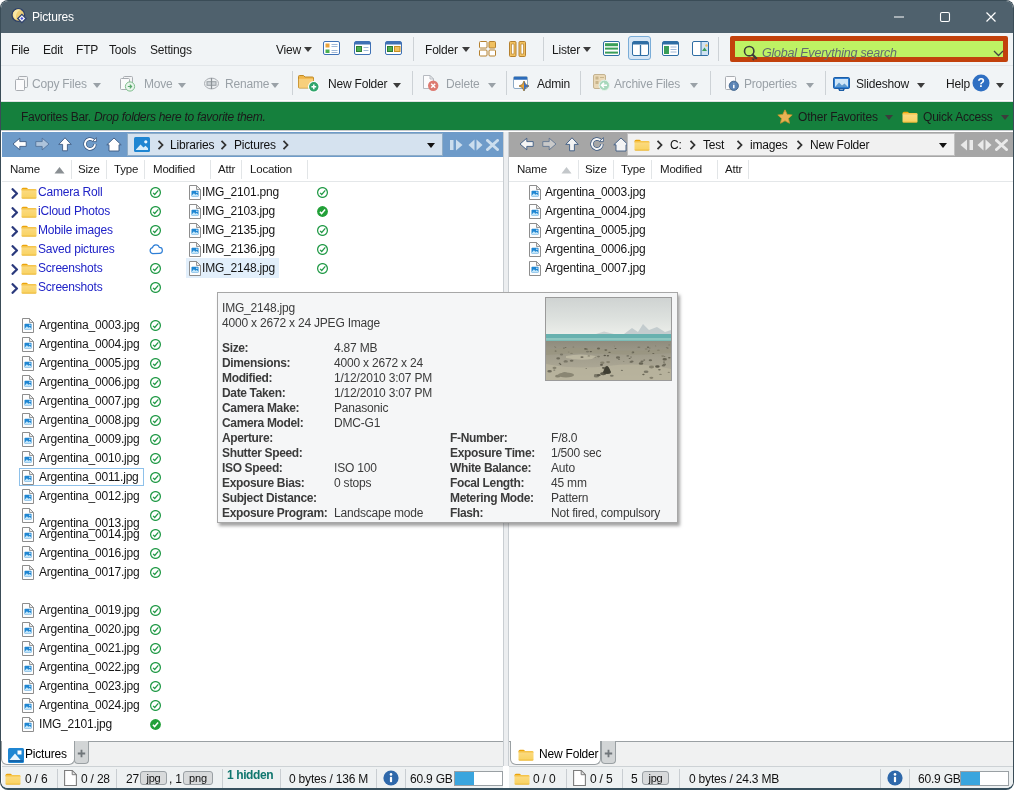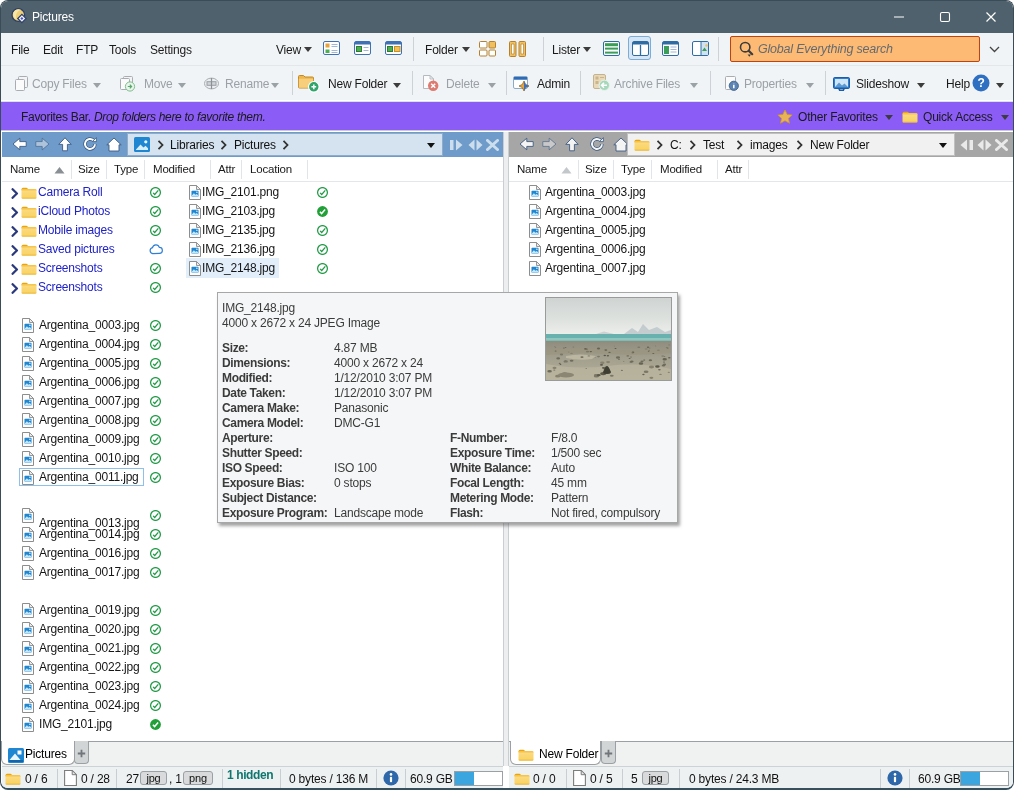--- a/index.html
+++ b/index.html
@@ -5,21 +5,21 @@
 .win{position:absolute;top:0;left:0;width:1014px;height:790px;font-family:"Liberation Sans",sans-serif;letter-spacing:-0.2px;background:#fff;border-radius:8px;border:1px solid #3a4c57;border-bottom:2px solid #37505e;overflow:hidden;}
 .abs{position:absolute;}
 .bold{font-weight:bold;}
 .lbl{letter-spacing:-0.35px;}
 .titlebar{position:absolute;left:0;top:0;width:100%;height:32px;background:#4f616d;color:#fff;}
 .menubar{position:absolute;left:0;top:32px;width:100%;height:32px;background:#f1f4f6;font-size:12px;color:#1a1a1a;}
 .toolbar{position:absolute;left:0;top:64px;width:100%;height:35px;background:#f1f4f6;border-top:1px solid #e3e7ea;font-size:12px;color:#1a1a1a;}
 .grey{color:#9aa1a7;}
 .vsep{position:absolute;top:5px;height:24px;width:1px;background:#cdd2d6;}
 .dd{display:inline-block;width:0;height:0;border-left:4px solid transparent;border-right:4px solid transparent;border-top:5px solid #3c3c3c;}
-.favbar{position:absolute;left:0;top:100px;width:100%;height:30px;background:#8b5cf6;border-top:1px solid #dde1e4;border-bottom:1px solid #c6cccf;font-size:12px;color:#1a1a1a;}
+.favbar{position:absolute;left:0;top:100px;width:100%;height:30px;background:#15803d;border-top:1px solid #dde1e4;border-bottom:1px solid #c6cccf;font-size:12px;color:#1a1a1a;}
 .pathL{position:absolute;left:1px;top:131px;width:501px;height:25px;background:#6e9bc9;}
 .pathR{position:absolute;left:508px;top:131px;width:505px;height:25px;background:#a6a6a6;}
 .crumbL{position:absolute;left:125px;top:1px;width:316px;height:23px;background:#d5e2ef;border:1px solid #8fadc7;font-size:12px;color:#111;}
 .crumbR{position:absolute;left:118px;top:1px;width:328px;height:23px;background:#f1f1f1;border:1px solid #c0c0c0;font-size:12px;color:#111;}
 .hdr{position:absolute;top:156px;height:25px;background:#fff;border-bottom:1px solid #e4e7e9;font-size:11.5px;color:#1a1a1a;}
 .hdr .c{position:absolute;top:6px;}
 .hdr .sep{position:absolute;top:3px;height:19px;width:1px;background:#e2e5e7;}
 .files{position:absolute;font-size:12px;color:#151515;}
 .row{position:absolute;height:19px;white-space:nowrap;}
 .blue{color:#2023c7;}
@@ -130,21 +130,21 @@
       <span class="abs" style="left:687px;top:3px;width:23px;height:24px;background:transparent;border:1px solid transparent;border-radius:3px">
         <svg class="abs" style="left:3px;top:4px" width="17" height="15" viewBox="0 0 17 15">
           <rect x="0.5" y="0.5" width="16" height="14" rx="1.5" fill="#fff" stroke="#2e6da4"></rect>
           <path d="M9 1 h7 v13 h-7 Z" fill="#cfe2f3"></path>
           <path d="M9 1 v13" stroke="#2e6da4"></path>
           <path d="M10 10 l2.5-3.5 l2.5 3.5 Z" fill="#3a9e58"></path>
           <circle cx="14.5" cy="4.5" r="1.3" fill="#f0c060"></circle>
         </svg>
       </span>
       <span class="vsep" style="left:717px;top:4px"></span>
-      <div class="abs" style="left:729px;top:3px;width:250px;height:26px;background:#fdba74;border:1px solid #c2410c;border-radius:2px">
+      <div class="abs" style="left:729px;top:3px;width:278px;height:26px;background:#bef264;border:5px solid #c2410c;border-radius:2px">
         <svg class="abs" style="left:8px;top:4px" width="15" height="17" viewBox="0 0 15 17">
           <circle cx="6.2" cy="6.2" r="4.7" fill="none" stroke="#3c3c3c" stroke-width="1.6"></circle>
           <path d="M9.7 9.7 L13.2 13.2" stroke="#3c3c3c" stroke-width="2.2" stroke-linecap="round"></path>
           <path d="M8.6 13.6 h3.4 l-1.7 2.2 Z" fill="#3c3c3c"></path>
         </svg>
         <span class="abs" style="left:27px;top:5px;font-style:italic;color:#646a70;font-size:12.5px">Global Everything search</span>
         <svg class="abs" style="left:258px;top:9px" width="11" height="7" viewBox="0 0 11 7">
           <path d="M1 1 L5.5 5.5 L10 1" fill="none" stroke="#444" stroke-width="1.3"></path>
         </svg>
       </div>
@@ -646,20 +646,34 @@
 <div class="row" style="left:0;top:285px;width:184px">
         <div class="abs" style="left:17px;top:0px;width:125px;height:18px;border:1px solid #8ec1ea"></div>
         <svg class="abs" style="left:20px;top:2px" width="12" height="15" viewBox="0 0 12 15">
           <path d="M0.5 0.5 H7.5 L11.5 4.5 V14.5 H0.5 Z" fill="#fdfdfd" stroke="#8d8d8d"></path>
           <path d="M7.5 0.5 L11.5 4.5 H7.5 Z" fill="#ececec" stroke="#8d8d8d" stroke-width="0.9"></path>
           <rect x="2.5" y="5.8" width="7" height="5.8" rx="0.7" fill="#1f86d2"></rect>
           <path d="M2.8 10.6 L4.9 8.3 L6.4 9.8 L7.7 8.9 L9.2 10.3 V11.3 H2.8 Z" fill="#c3e6f9"></path>
           <circle cx="7.9" cy="7.3" r="0.8" fill="#e8f6ff"></circle>
         </svg>
         <span class="abs" style="left:37px;top:2px">Argentina_0011.jpg</span>
+        <svg class="abs" style="left:148px;top:4px" width="11" height="11" viewBox="0 0 11 11">
+          <circle cx="5.5" cy="5.5" r="4.9" fill="none" stroke="#229a47" stroke-width="1.25"></circle>
+          <path d="M3.1 5.9 L4.7 7.5 L8.3 3.4" fill="none" stroke="#229a47" stroke-width="1.25"></path>
+        </svg>
+      </div>
+<div class="row" style="left:0;top:304px;width:184px">
+        <svg class="abs" style="left:20px;top:2px" width="12" height="15" viewBox="0 0 12 15">
+          <path d="M0.5 0.5 H7.5 L11.5 4.5 V14.5 H0.5 Z" fill="#fdfdfd" stroke="#8d8d8d"></path>
+          <path d="M7.5 0.5 L11.5 4.5 H7.5 Z" fill="#ececec" stroke="#8d8d8d" stroke-width="0.9"></path>
+          <rect x="2.5" y="5.8" width="7" height="5.8" rx="0.7" fill="#1f86d2"></rect>
+          <path d="M2.8 10.6 L4.9 8.3 L6.4 9.8 L7.7 8.9 L9.2 10.3 V11.3 H2.8 Z" fill="#c3e6f9"></path>
+          <circle cx="7.9" cy="7.3" r="0.8" fill="#e8f6ff"></circle>
+        </svg>
+        <span class="abs" style="left:37px;top:2px">Argentina_0012.jpg</span>
         <svg class="abs" style="left:148px;top:4px" width="11" height="11" viewBox="0 0 11 11">
           <circle cx="5.5" cy="5.5" r="4.9" fill="none" stroke="#229a47" stroke-width="1.25"></circle>
           <path d="M3.1 5.9 L4.7 7.5 L8.3 3.4" fill="none" stroke="#229a47" stroke-width="1.25"></path>
         </svg>
       </div>
 <div class="row" style="left:0;top:323px;width:184px">
         <svg class="abs" style="left:20px;top:2px" width="12" height="15" viewBox="0 0 12 15">
           <path d="M0.5 0.5 H7.5 L11.5 4.5 V14.5 H0.5 Z" fill="#fdfdfd" stroke="#8d8d8d"></path>
           <path d="M7.5 0.5 L11.5 4.5 H7.5 Z" fill="#ececec" stroke="#8d8d8d" stroke-width="0.9"></path>
           <rect x="2.5" y="5.8" width="7" height="5.8" rx="0.7" fill="#1f86d2"></rect>

